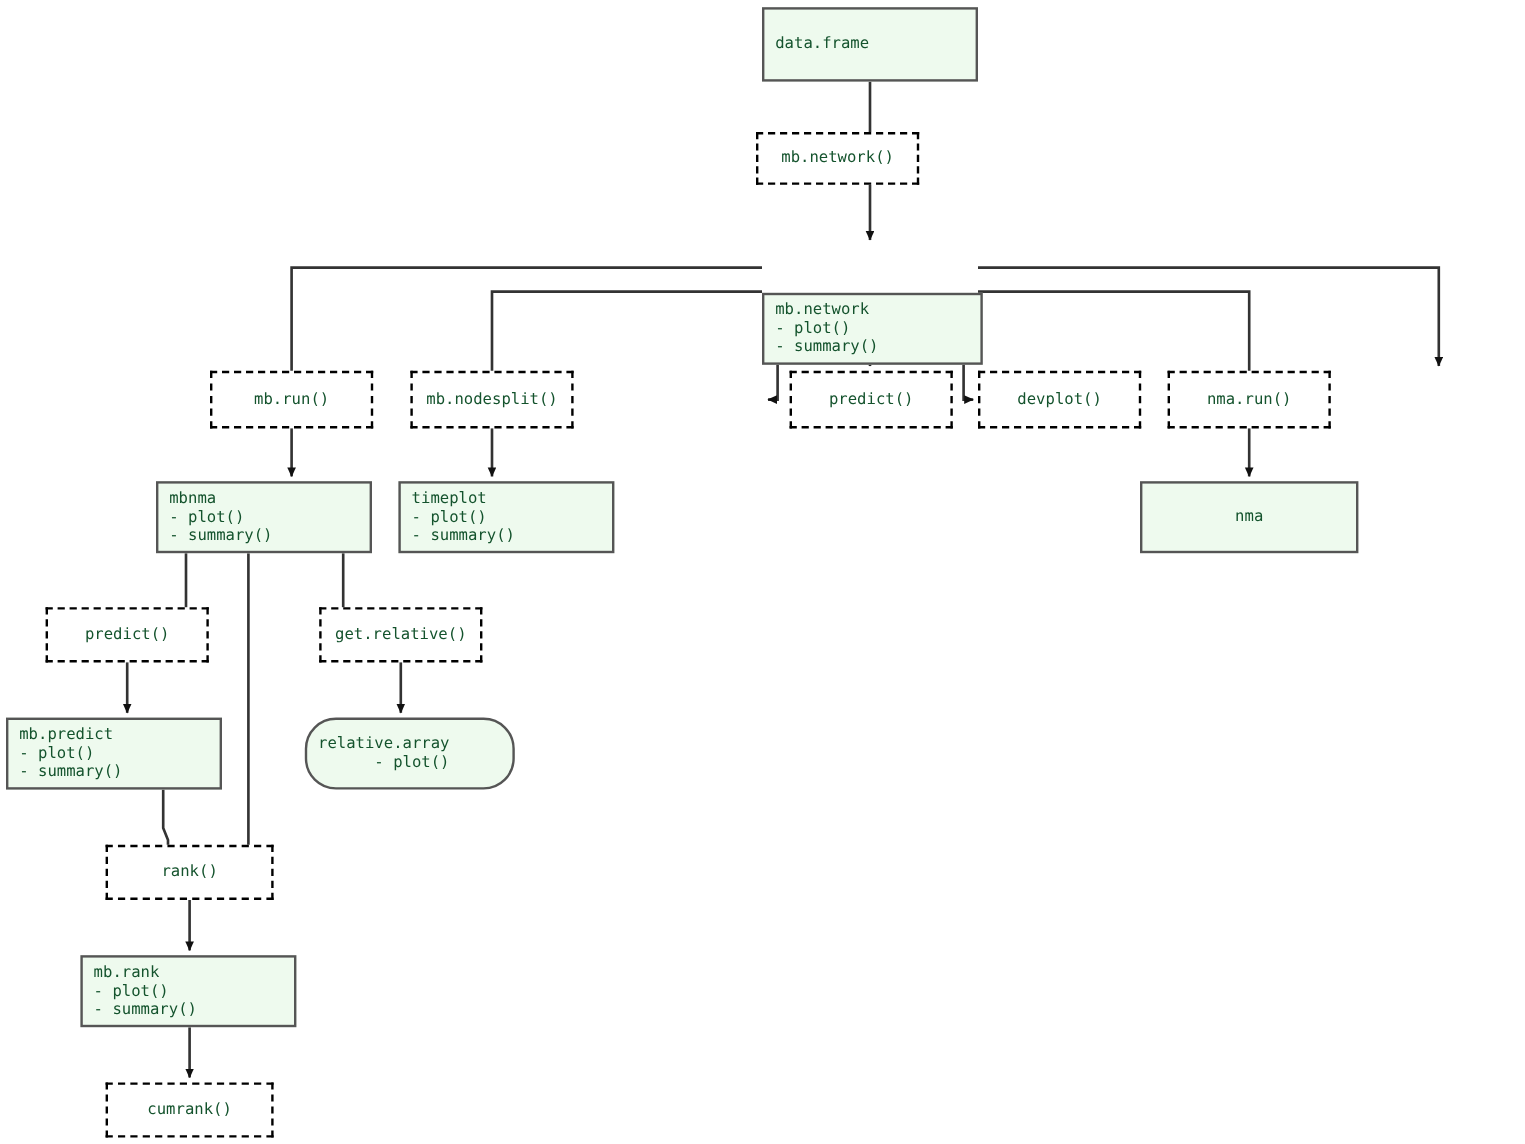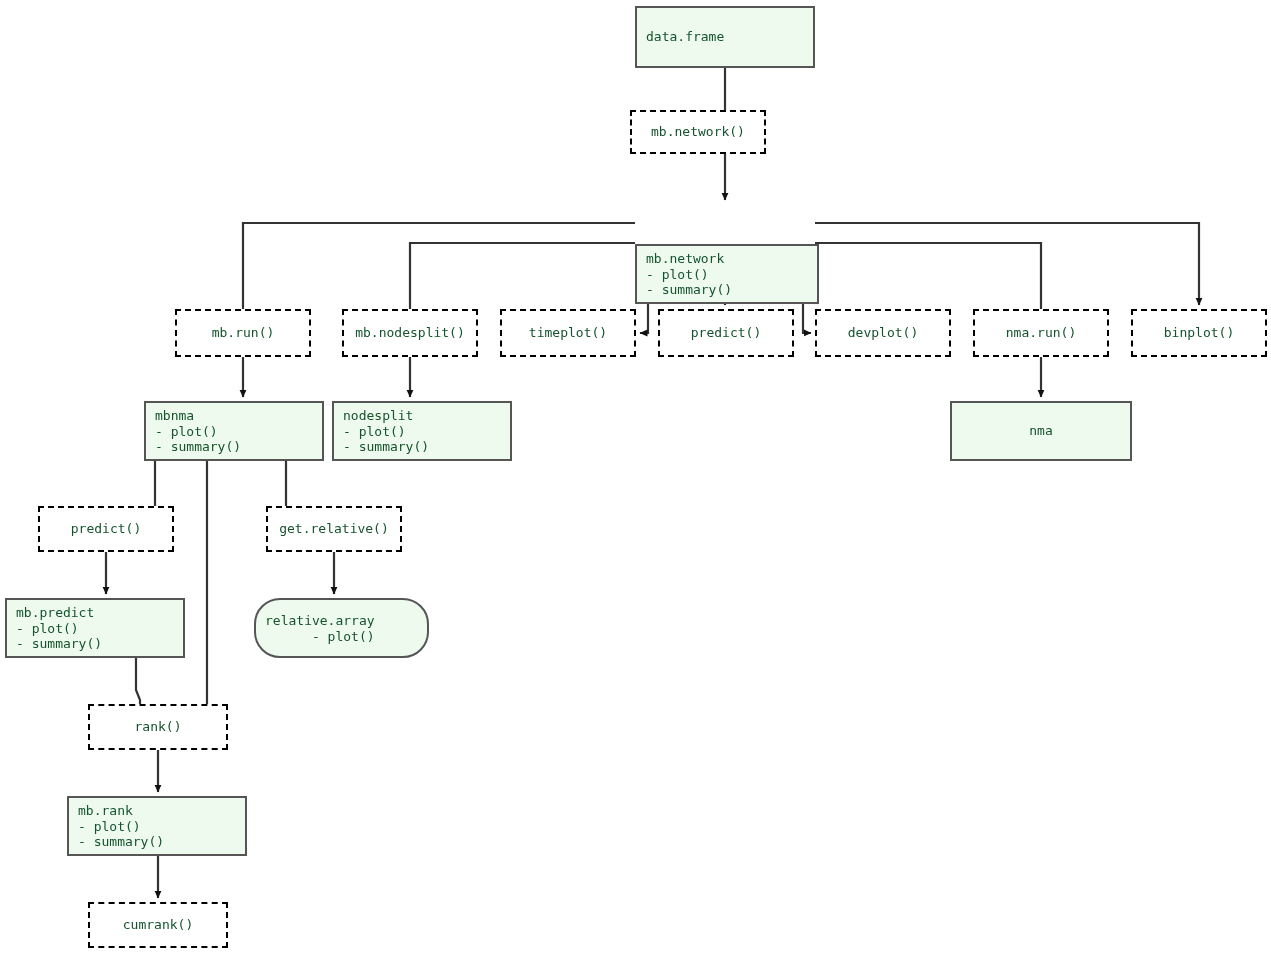--- a/index.html
+++ b/index.html
@@ -139,48 +139,42 @@
   </div>
 
   <div class="node fn" style="left:342px; top:309px; width:136px; height:48px;">
     <span class="label">mb.nodesplit()</span>
   </div>
 
   <div class="node fn" style="left:175px; top:309px; width:136px; height:48px;">
     <span class="label">mb.run()</span>
   </div>
 
-  <div class="node fn" style="left:500px; top:309px; width:136px; height:48px;">
-    <span class="label">timeplot()</span>
-  </div>
 
   <div class="node fn" style="left:658px; top:309px; width:136px; height:48px;">
     <span class="label">predict()</span>
   </div>
 
   <div class="node fn" style="left:815px; top:309px; width:136px; height:48px;">
     <span class="label">devplot()</span>
   </div>
 
   <div class="node fn" style="left:973px; top:309px; width:136px; height:48px;">
     <span class="label">nma.run()</span>
   </div>
 
-  <div class="node fn" style="left:1131px; top:309px; width:136px; height:48px;">
-    <span class="label">binplot()</span>
-  </div>
-
-  <div class="node obj" style="left:144px; top:401px; width:180px; height:60px;">
+
+  <div class="node obj" style="left:130px; top:401px; width:180px; height:60px;">
     <span class="label">mbnma
 - plot()
 - summary()</span>
   </div>
 
   <div class="node obj" style="left:332px; top:401px; width:180px; height:60px;">
-    <span class="label">nodesplit
+    <span class="label">timeplot
 - plot()
 - summary()</span>
   </div>
 
   <div class="node fn" style="left:38px; top:506px; width:136px; height:46px;">
     <span class="label">predict()</span>
   </div>
 
   <div class="node obj centered" style="left:950px; top:401px; width:182px; height:60px;">
     <span class="label">nma</span>

